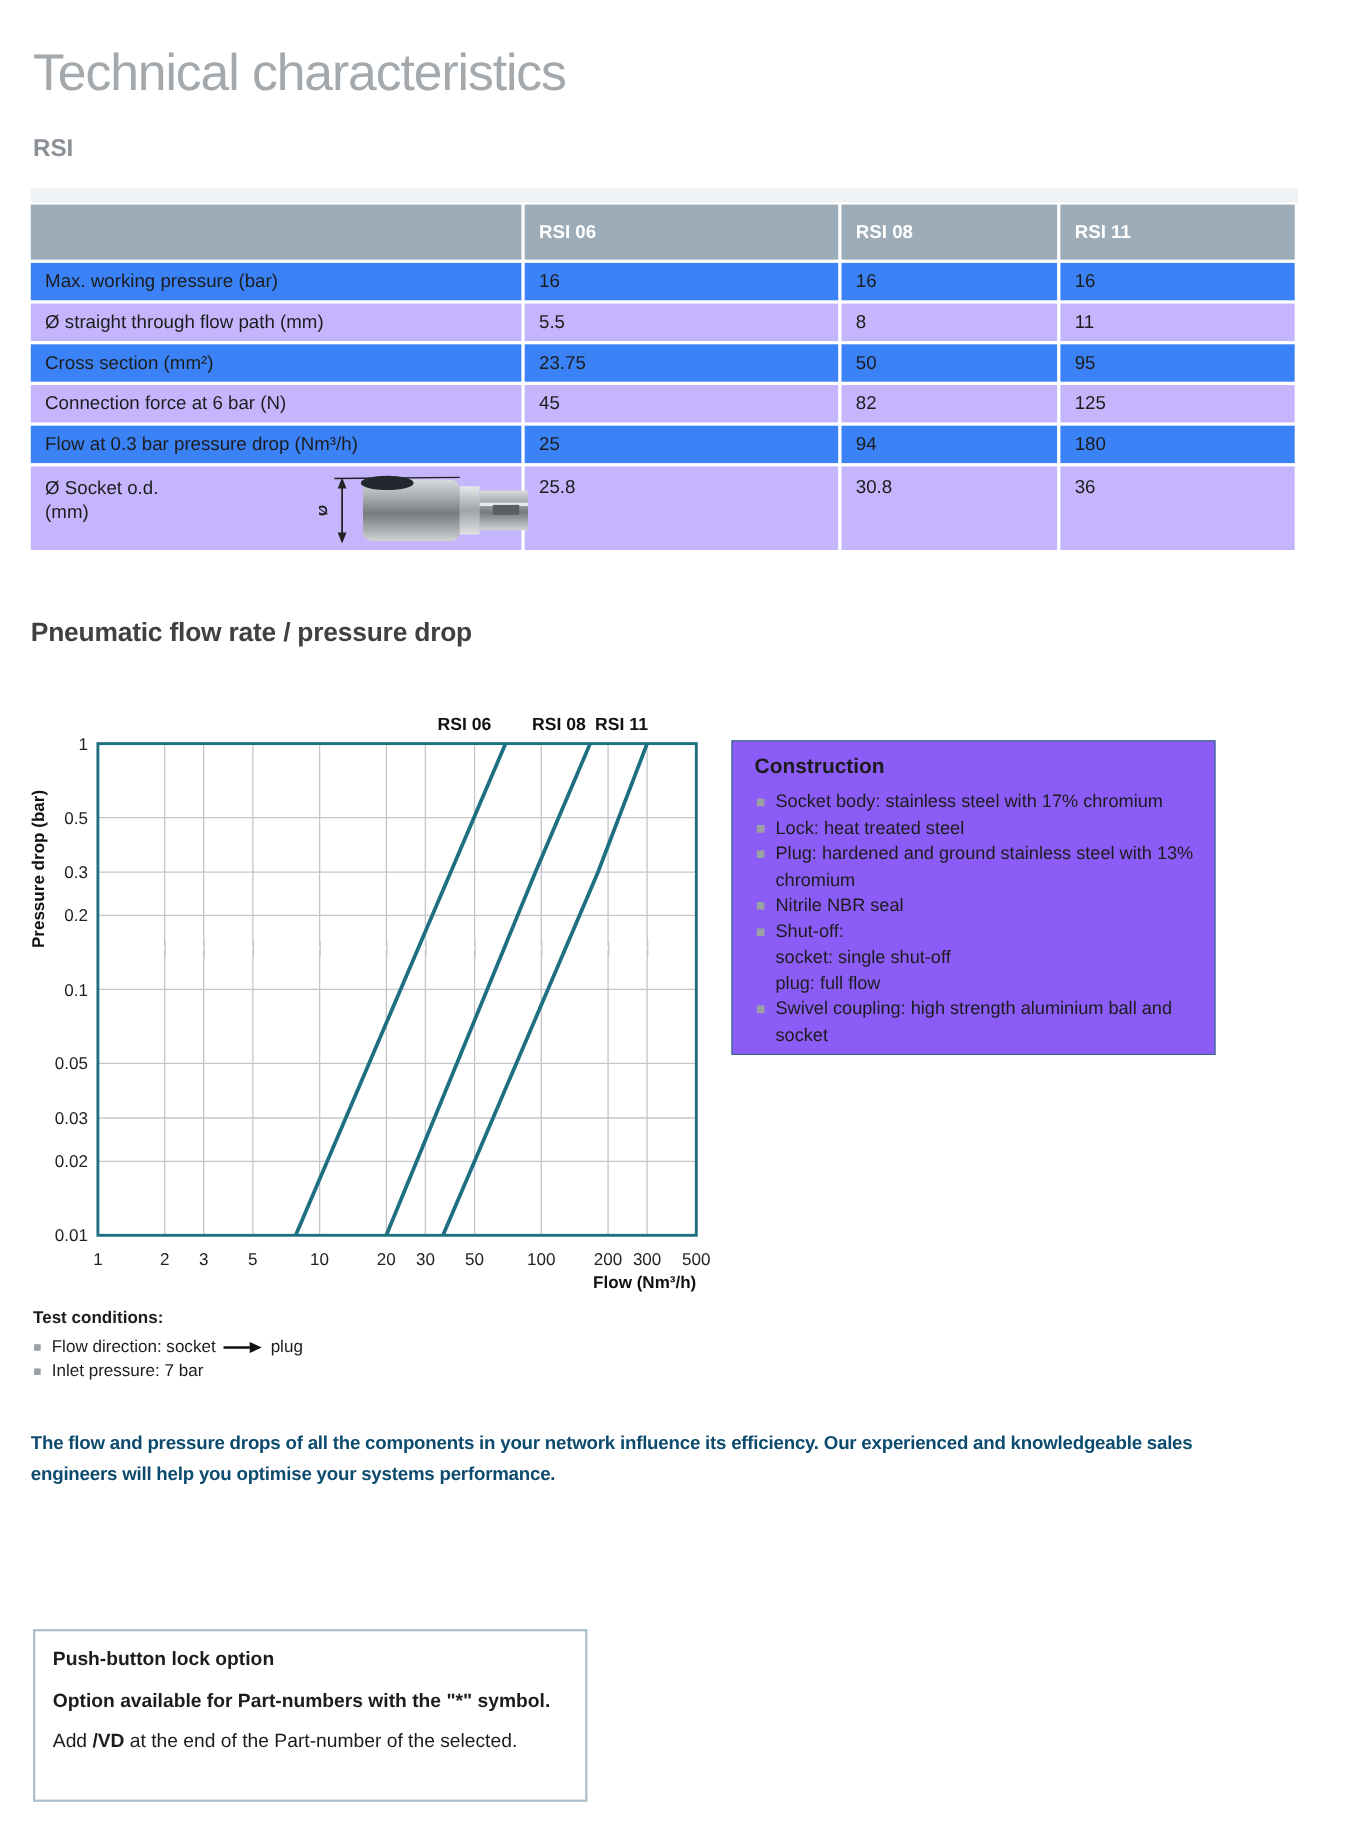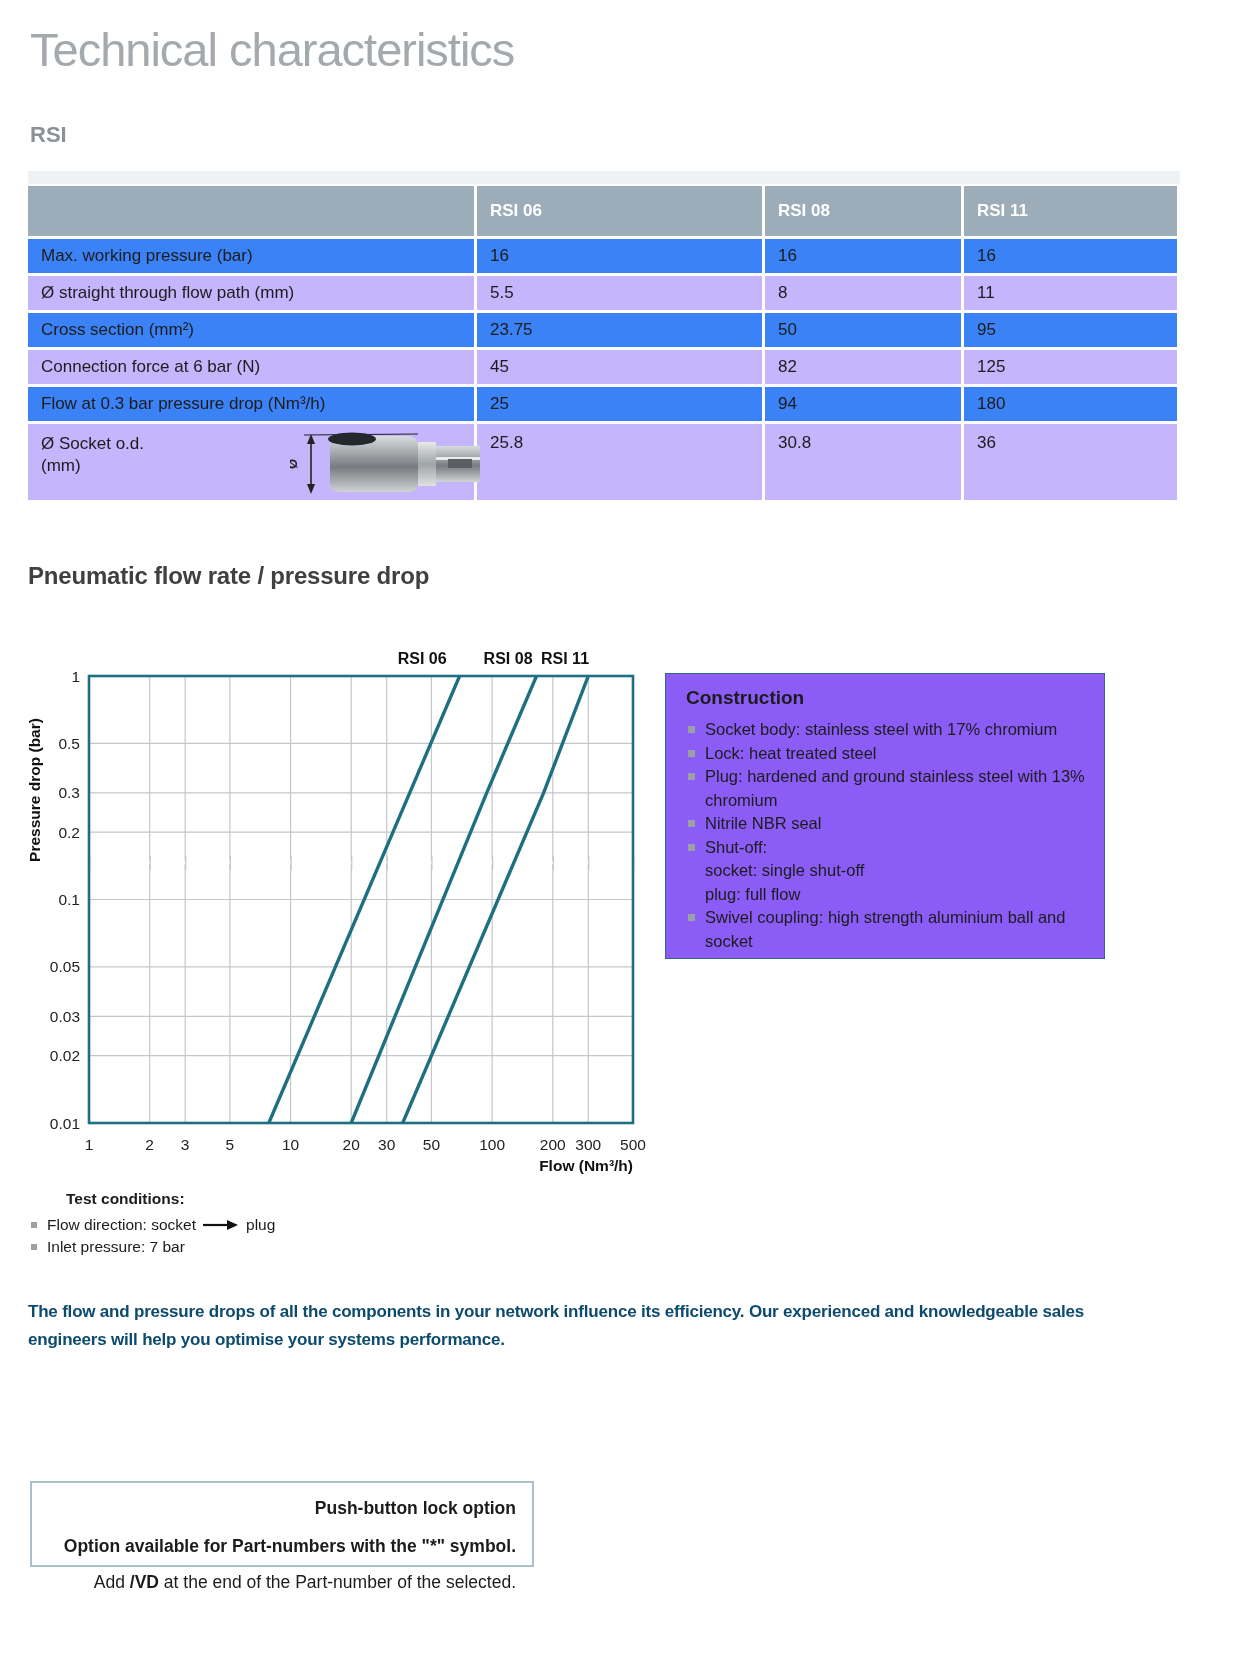--- a/index.html
+++ b/index.html
@@ -1,20 +1,20 @@
 <!DOCTYPE html>
 <html><head>
 <meta charset="utf-8">
 <style>
   html,body{margin:0;padding:0;background:#fff;}
   #page{position:relative;width:1233px;height:1672px;background:#ffffff;
         font-family:"Liberation Sans", sans-serif;color:#1c1c1c;overflow:hidden;}
   .abs{position:absolute;}
   
-  #page-title{left:30px;top:22px;font-size:47px;font-weight:400;letter-spacing:-1px;color:#a4a9ad;}
+  #page-title{left:30px;top:38px;font-size:47px;font-weight:400;letter-spacing:-1px;color:#a4a9ad;}
   #rsi-heading{left:30px;top:122px;font-size:22px;font-weight:bold;color:#8b9196;}
   #chart-heading{left:28px;top:562px;font-size:24px;font-weight:bold;color:#404040;letter-spacing:-0.2px;}
   
   #spec-table{left:28px;top:171px;width:1152px;}
   .top-band{height:13px;background:#eef2f4;margin-bottom:2px;}
   .tgrid{display:grid;grid-template-columns:446px 285px 196px 213px;
          grid-template-rows:50px 34px 34px 34px 34px 34px 76px;gap:3px;background:#ffffff;}
   .cell{display:flex;align-items:center;padding-left:13px;font-size:17px;}
   .cell.th{background:#9cacb8;color:#ffffff;font-weight:bold;}
   .cell.dark{background:#3b82f6;}
@@ -30,30 +30,30 @@
   #construction-box{left:665px;top:673px;width:440px;height:286px;border:1.5px solid #336b7c;
                     box-sizing:border-box;padding:13px 18px 0 20px;background:#8b5cf6;}
   #construction-box .box-title{font-size:19px;font-weight:bold;margin-bottom:9px;}
   .blist{font-size:16.5px;line-height:23.5px;}
   .bitem{display:flex;}
   .bullet{flex:0 0 auto;width:7px;height:7px;background:#9aa0a4;margin:8px 10px 0 2px;}
   .btext{flex:1 1 auto;}
   .subline{padding-left:19px;}
   
   #test-conditions{left:30px;top:1190px;font-size:15.5px;}
-  #test-conditions .tc-title{font-weight:bold;margin-bottom:6px;margin-left:36px;}
+  #test-conditions .tc-title{font-weight:bold;margin-bottom:6px;}
   .tc-item{display:flex;align-items:center;line-height:22px;}
   .tc-bullet{width:6px;height:6px;background:#9aa0a4;margin:0 10px 0 1px;}
   .arrow-gap{display:inline-flex;align-items:center;margin:0 7px;}
   
   #note-par{left:28px;top:1298px;width:1085px;font-size:17px;font-weight:bold;
             color:#0c4a6e;line-height:28px;letter-spacing:-0.2px;}
   
-  #push-box{left:30px;top:1481px;width:504px;height:86px;border:2px solid #a9bfcb;
-            box-sizing:border-box;padding:15px 16px;background:#fff;font-size:17.5px;text-align:right;}
+  #push-box{left:30px;top:1481px;width:504px;height:157px;border:2px solid #a9bfcb;
+            box-sizing:border-box;padding:15px 16px;background:#fff;font-size:17.5px;}
   #push-box .pb-title{font-weight:bold;}
   #push-box .pb-line2{font-weight:bold;margin-top:17px;}
   #push-box .pb-line3{margin-top:15px;}
 </style>
 </head>
 <body>
 
 <div id="page">
 
   <div class="abs" id="page-title">Technical characteristics</div>

